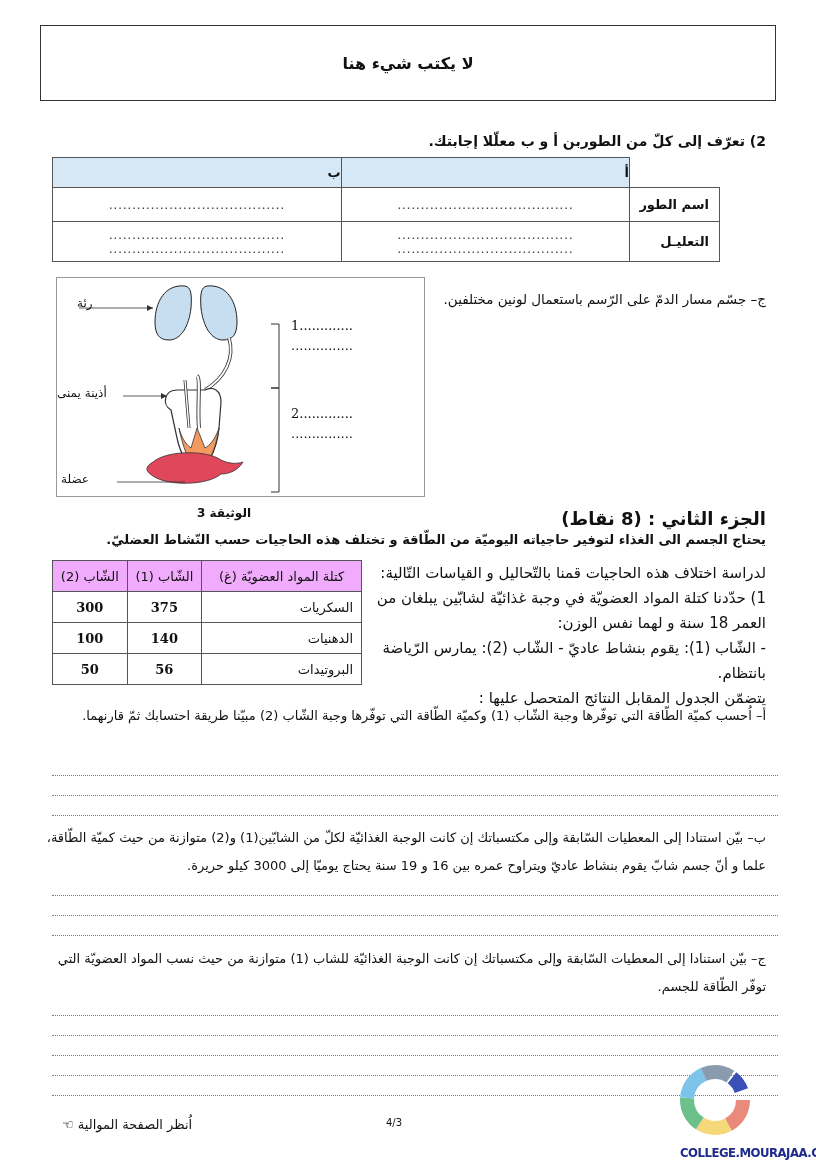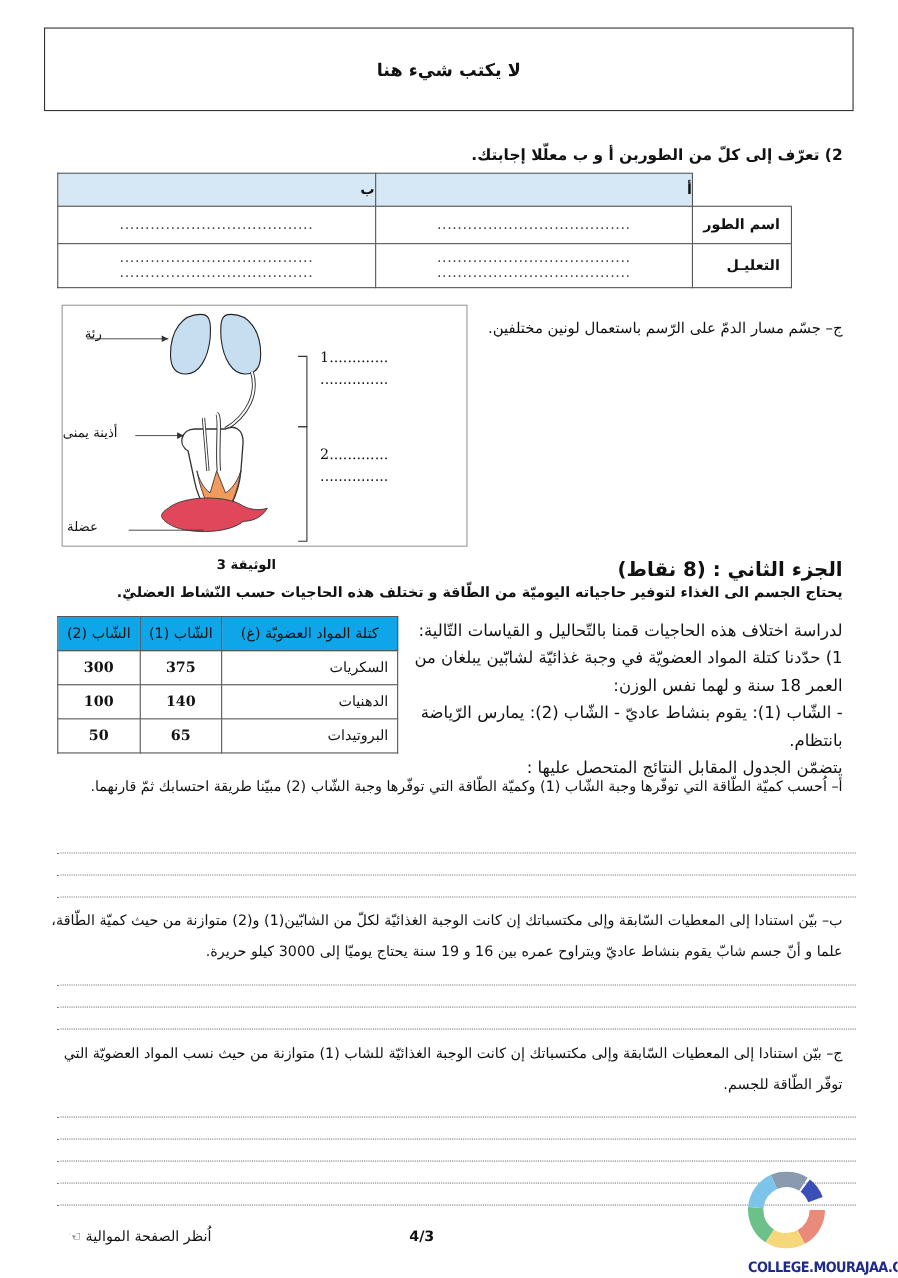--- a/index.html
+++ b/index.html
@@ -32,29 +32,29 @@
   
   .q3 { right: 50px; top: 285px; width: 370px; font-size: 13.5px; line-height: 29px; }
 
   
   .part2-title { right: 50px; top: 508px; font-size: 18px; font-weight: bold; }
   .intro { right: 50px; top: 532px; width: 730px; font-size: 13px; font-weight: bold; }
   .study { right: 50px; top: 561px; width: 400px; font-size: 15px; font-weight: normal; line-height: 25px; }
 
   .t-mass { left: 52px; top: 560px; width: 310px; }
   .t-mass td, .t-mass th { border: 1px solid #555; font-size: 13px; height: 31px; text-align:center; }
-  .t-mass th { background: #0ea5e9; font-weight: normal; }
+  .t-mass th { background: #f0abfc; font-weight: normal; }
   .t-mass td.num { font-weight: bold; font-family: "DejaVu Serif", serif; }
   .t-mass td.name { text-align: right; padding-right: 8px; }
 
   .qa { right: 50px; width: 724px; font-size: 13px; line-height: 28px; }
   .dotline { left: 52px; width: 726px; height: 1px; border-bottom: 1.5px dotted #777; }
 
   .footer-left { left: 62px; top: 1117px; font-size: 13px; }
-  .footer-page { left: 372px; top: 1117px; font-size: 13px; font-weight: bold; }
+  .footer-page { left: 386px; top: 1117px; font-size: 10px; font-weight: normal; }
   .logo { left: 680px; top: 1065px; width: 70px; height: 70px; }
   .logo-text { left: 680px; top: 1145px; font-size: 13px; font-weight: bold; color: #1f2a8c; font-family: "DejaVu Sans Condensed","DejaVu Sans", sans-serif; letter-spacing: -0.5px; }
 </style>
 </head>
 <body>
 
 <div class="abs header-box">
   <span class="rtl">لا يكتب شيء هنا</span>
 </div>
 
@@ -147,21 +147,21 @@
     <td class="num">375</td>
     <td class="num">300</td>
   </tr>
   <tr>
     <td class="name">الدهنيات</td>
     <td class="num">140</td>
     <td class="num">100</td>
   </tr>
   <tr>
     <td class="name">البروتيدات</td>
-    <td class="num">65</td>
+    <td class="num">56</td>
     <td class="num">50</td>
   </tr>
 </tbody>
   </table>
 
 <div class="abs rtl qa" style="top:702px;">أ– اُحسب كميّة الطّاقة التي توفّرها وجبة الشّاب (1) وكميّة الطّاقة التي توفّرها وجبة الشّاب (2) مبيّنا طريقة احتسابك ثمّ قارنهما.</div>
 <div class="abs dotline" style="top:775px;"></div>
 <div class="abs dotline" style="top:795px;"></div>
 <div class="abs dotline" style="top:815px;"></div>
 

